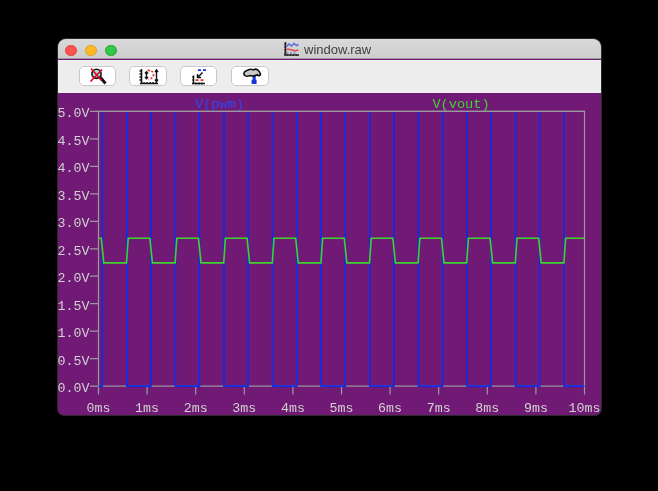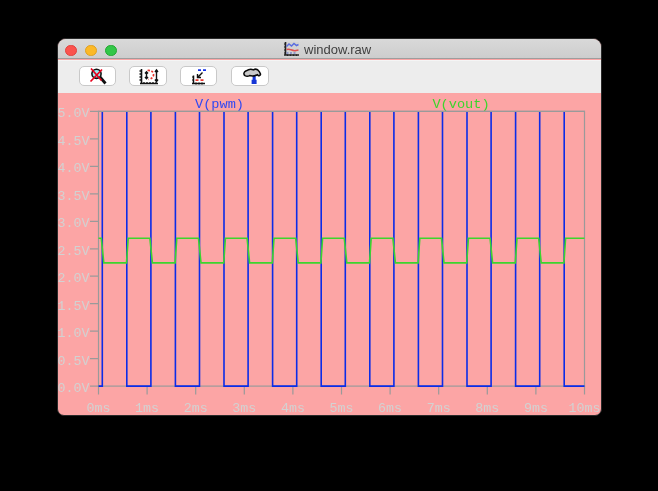--- a/index.html
+++ b/index.html
@@ -1,15 +1,15 @@
 <!DOCTYPE html>
 <html><head><meta charset="utf-8"><style>
 html,body{margin:0;padding:0;background:#000;width:658px;height:491px;overflow:hidden;}
 *{box-sizing:border-box;}
-#win{position:absolute;left:57px;top:38px;width:545px;height:378px;border-radius:9px 9px 7px 7px;background:#fca5a5;border:1px solid #2a2a2a;overflow:hidden;font-family:"Liberation Sans",sans-serif;}
+#win{position:absolute;left:57px;top:38px;width:545px;height:378px;border-radius:9px 9px 7px 7px;background:#701a75;border:1px solid #2a2a2a;overflow:hidden;font-family:"Liberation Sans",sans-serif;}
 #titlebar{position:absolute;left:0;top:0;width:100%;height:20px;background:linear-gradient(#d9d9d9,#cdcdcd);border-bottom:1px solid #9d9d9d;}
 .tl{position:absolute;top:5.5px;width:11.5px;height:11.5px;border-radius:50%;}
 #tlr{left:7px;background:#fb534e;border:0.5px solid #e1433e;}
 #tly{left:27.2px;background:#fcb927;border:0.5px solid #dfa023;}
 #tlg{left:47.3px;background:#33c748;border:0.5px solid #24a732;}
 #ticon{position:absolute;left:225px;top:2.5px;width:16px;height:15px;}
 #ttext{position:absolute;left:246px;top:3px;font-size:13px;color:#3f3f3f;}
 #toolbar{position:absolute;left:0;top:21px;width:100%;height:33px;background:#ededed;border-top:1px solid #f5f5f5;}
 .btn{position:absolute;top:5px;width:37.5px;height:20px;background:#fff;border:1px solid #c9c9c9;border-radius:5px;}
 #b1{left:20.6px}#b2{left:71.2px}#b3{left:121.8px}#b4{left:173.4px}

